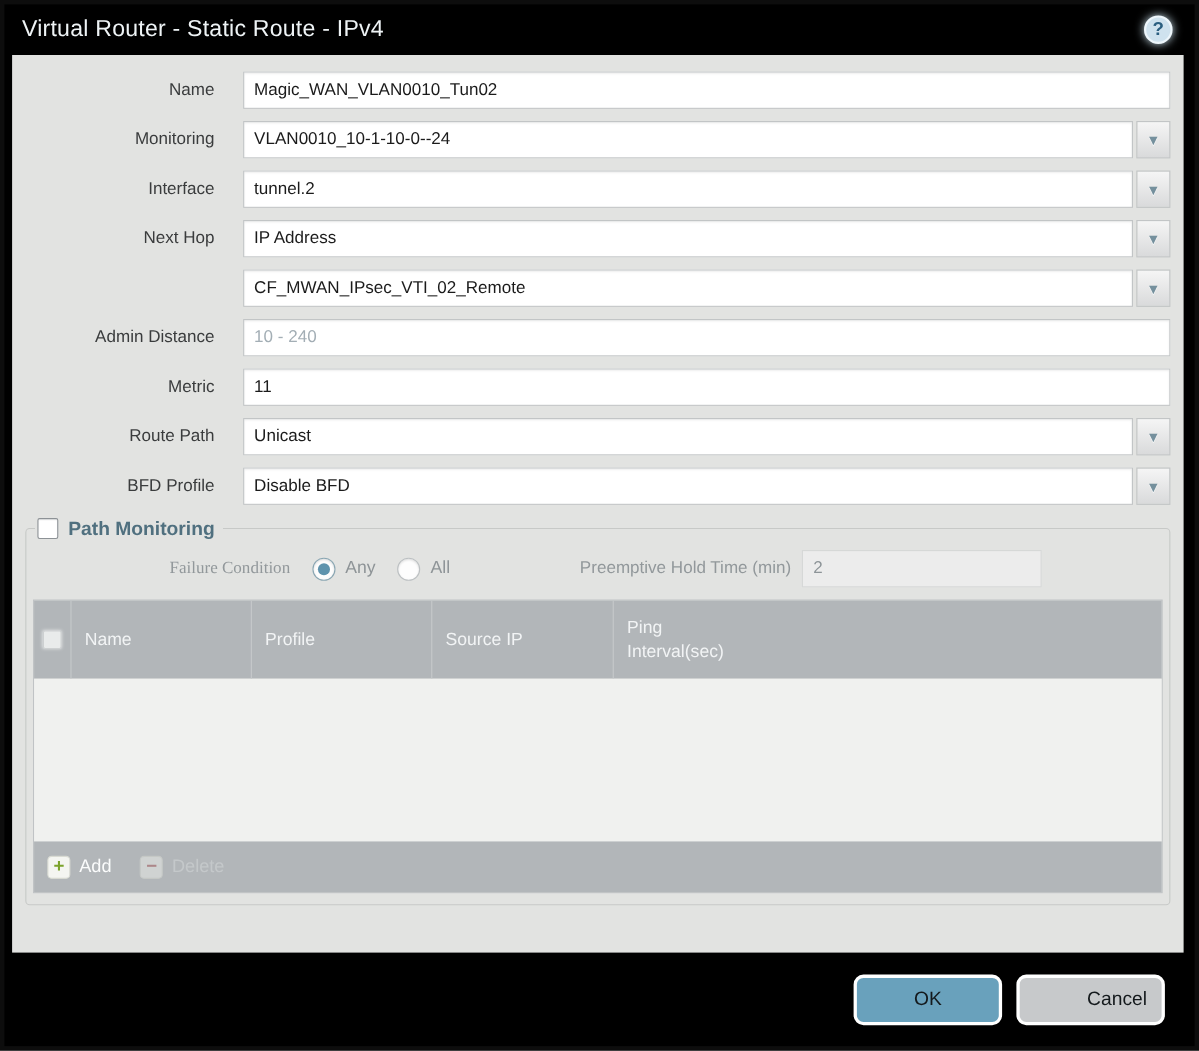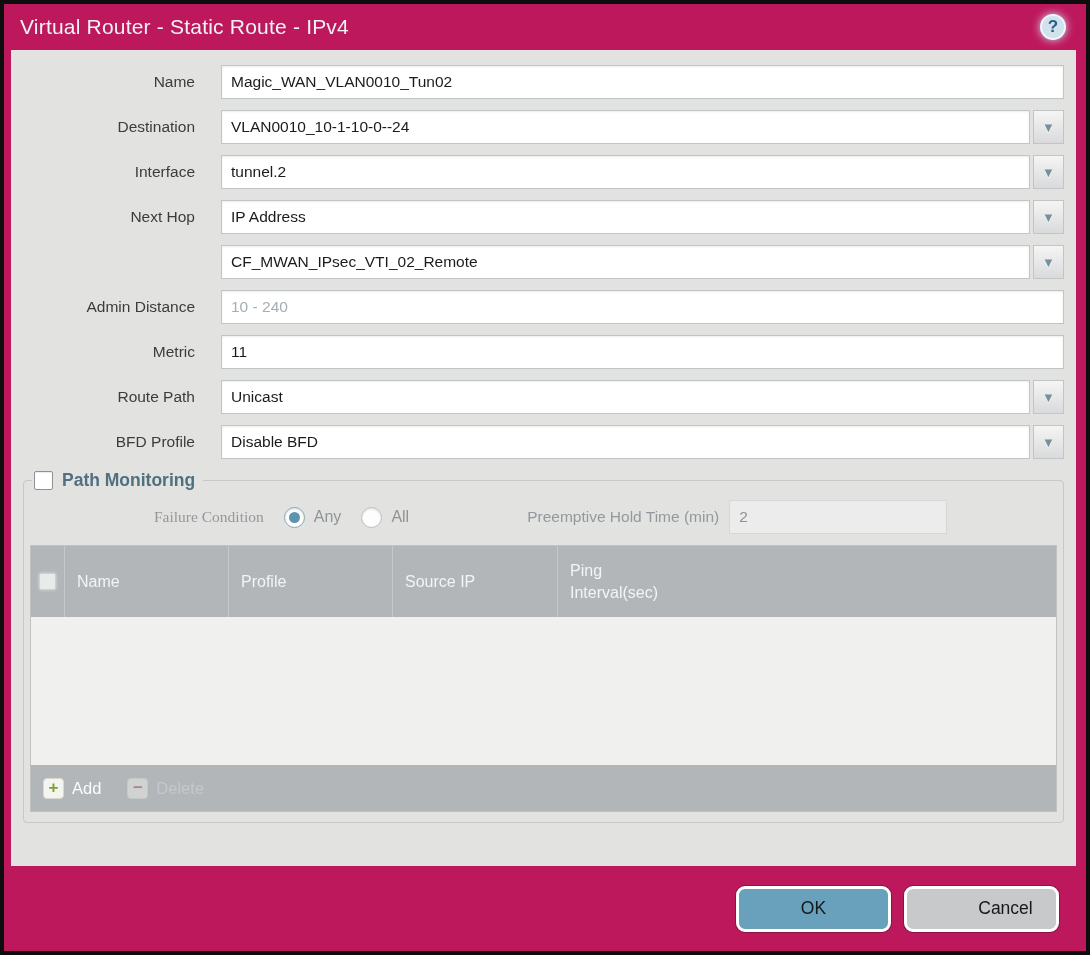--- a/index.html
+++ b/index.html
@@ -2,21 +2,21 @@
 <html><head>
 <meta charset="utf-8">
 <style>
   * { box-sizing: border-box; margin: 0; padding: 0; }
   html,body { background:#444; }
   body { font-family: "Liberation Sans", sans-serif; }
 
   .window{
     width:1090px; height:955px;
     border:4px solid #0d0d0d;
-    background:#be185d;
+    background:#000000;
     display:flex; flex-direction:column;
     position:relative;
   }
 
   
   .titlebar{
     height:46px; flex:none;
     display:flex; align-items:center;
     padding:0 20px 0 16px;
     color:#eef3f5;
@@ -148,21 +148,21 @@
   .tool.del .ic{ color:#a85a5a; background:#eef0ec; }
   .tool.del .lbl{ color:#d6dadb; font-size:16.5px; }
 
   
   .footer{
     flex:none; height:85px;
     display:flex; align-items:center; justify-content:flex-end;
     gap:13px; padding-right:27px;
   }
   .btn{
-    width:155px; height:46px; border-radius:9px;
+    width:135px; height:46px; border-radius:9px;
     border:3px solid #fff;
     font-family:"Liberation Sans",sans-serif;
     font-size:17.5px; color:#14191c;
     box-shadow:0 0 0 1px rgba(0,0,0,.25);
     cursor:pointer;
   }
   .btn.ok{ background:#69a1bc; }
   .btn.cancel{ background:#c7c9cb;padding-left:48px; }
 </style>
 </head>
@@ -178,21 +178,21 @@
   <div class="content">
 
     <div class="frow">
       <span class="flabel">Name</span>
       <div class="fctrl">
         <input class="txt" type="text" value="Magic_WAN_VLAN0010_Tun02" style="">
       </div>
     </div>
 
     <div class="frow">
-      <span class="flabel">Destination</span>
+      <span class="flabel">Monitoring</span>
       <div class="fctrl">
         <input class="txt" type="text" value="VLAN0010_10-1-10-0--24" style="">
         <span class="dd">
             <span>▼</span>
           </span>
       </div>
     </div>
 
     <div class="frow">
       <span class="flabel">Interface</span>

